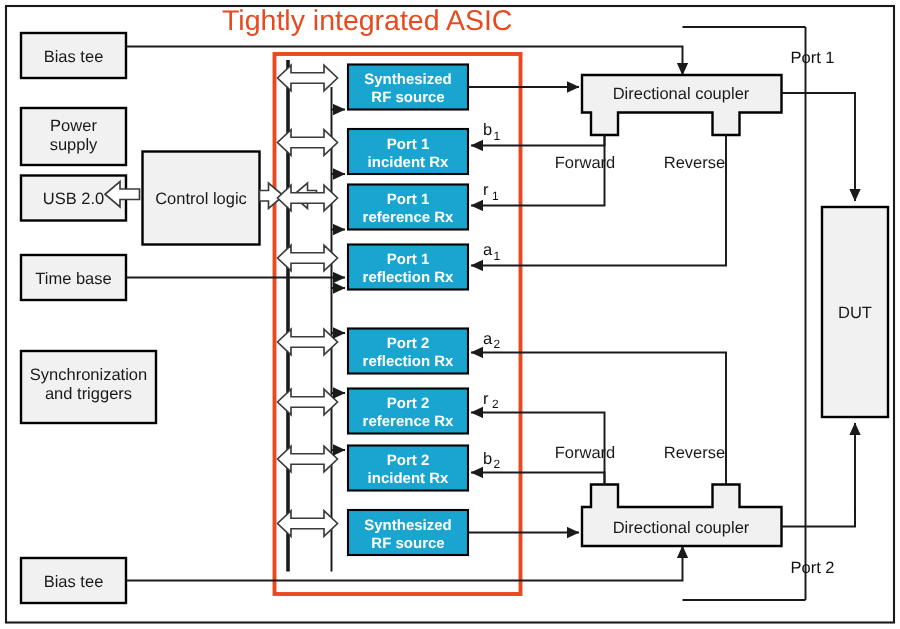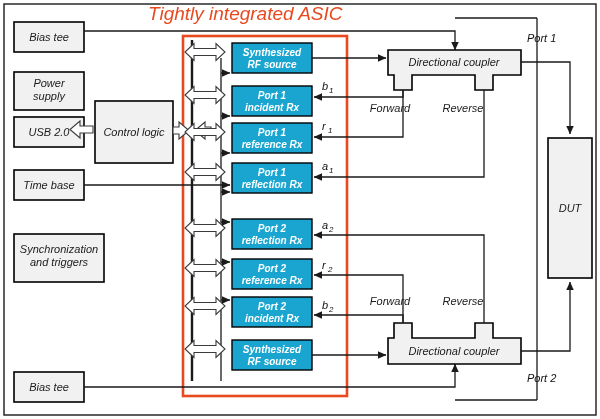--- a/index.html
+++ b/index.html
@@ -7,21 +7,20 @@
     padding: 0;
     background: #ffffff;
   }
   #stage {
     position: relative;
     width: 600px;
     height: 419px;
     background: #ffffff;
     font-family: "Liberation Sans", sans-serif;
     overflow: hidden;
-    font-style: italic;
   }
   svg { display: block; }
   text { font-family: "Liberation Sans", sans-serif; }
   .lbl-gray   { font-size: 11px; fill: #1a1a1a; }
   .lbl-blue   { font-size: 10px; font-weight: bold; fill: #ffffff; }
   .lbl-sig    { font-size: 11px; fill: #111111; }
   .lbl-sub    { font-size: 8px; fill: #111111; }
   .lbl-port   { font-size: 11px; fill: #111111; }
   .lbl-title  { font-size: 19px; }
   .box-gray   { fill: #f1f1f1; stroke: #000000; stroke-width: 1.6; }

